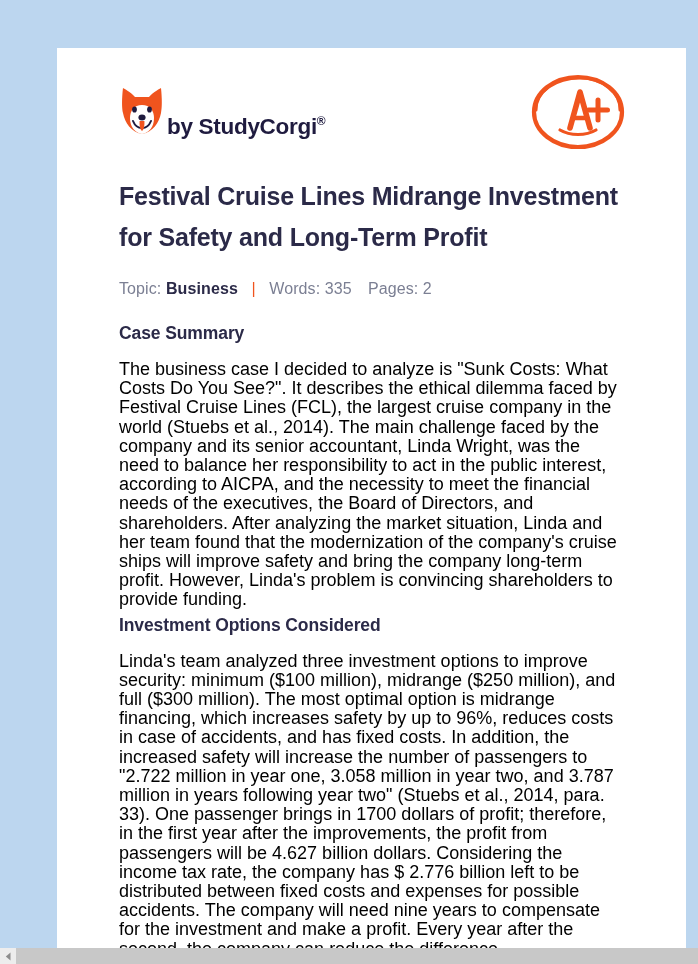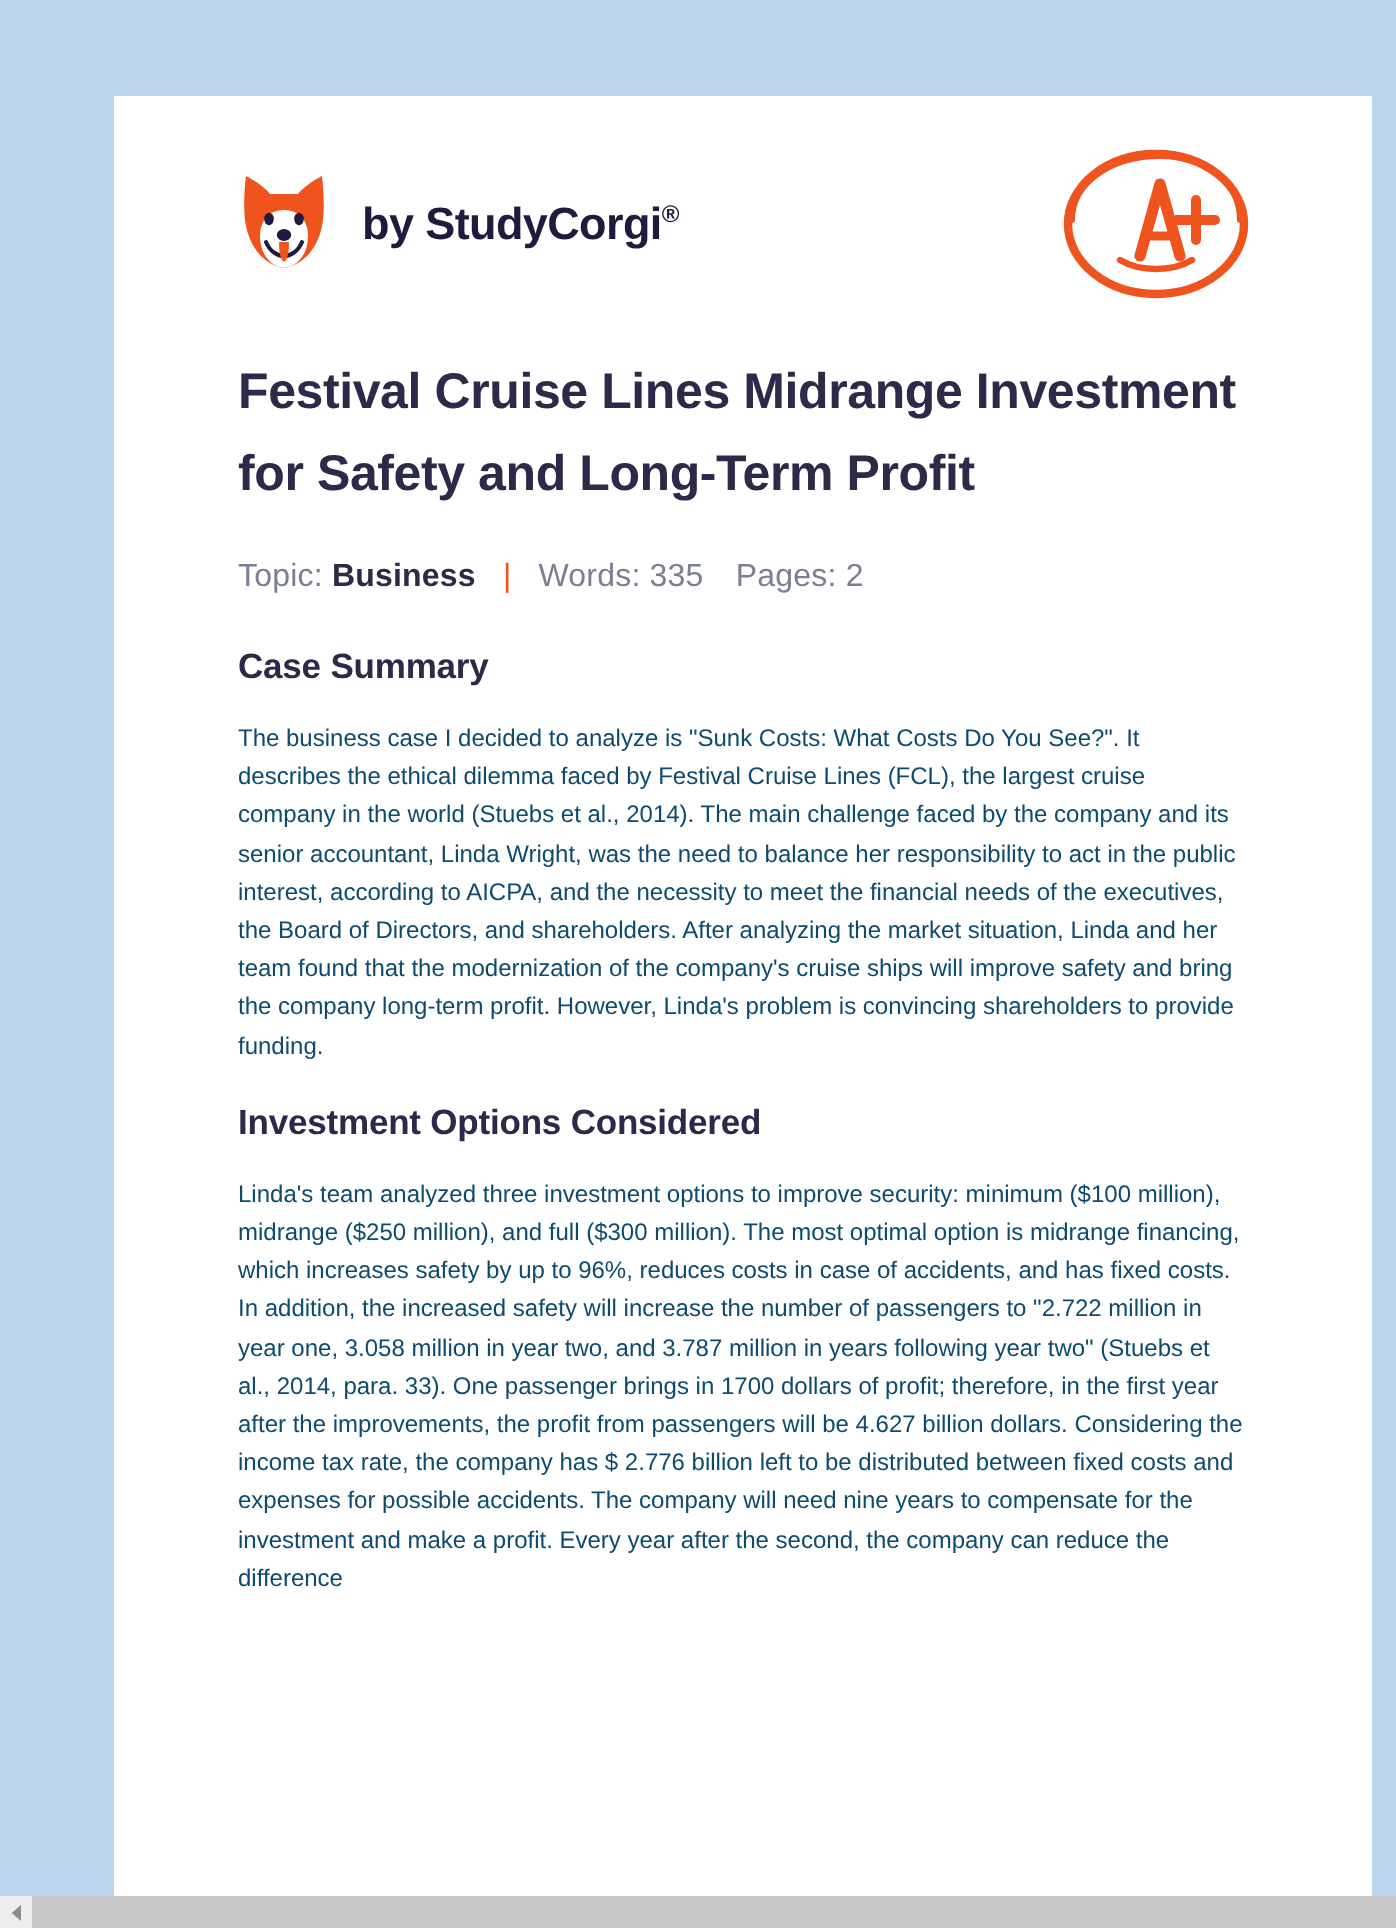--- a/index.html
+++ b/index.html
@@ -35,22 +35,22 @@
     position: relative;
     height: 128px;
     padding: 0 56px 0 62px;
     display: flex;
     align-items: center;
     justify-content: space-between;
   }
 
   .brand {
     display: flex;
-    align-items: center;
-    gap: 16px;
+    align-items: flex-end;
+    gap: 2px;
   }
 
   .corgi-mark { width: 46px; height: 52px; display: block; flex: none; }
 
   .brand-text {
     font-size: 22.5px;
     font-weight: bold;
     color: #1f1b3f;
     letter-spacing: -0.3px;
     white-space: nowrap;
@@ -93,27 +93,27 @@
     margin: 22px 0 0 0;
     font-size: 17.5px;
     line-height: 26px;
     font-weight: bold;
     color: #2b2a48;
     letter-spacing: -0.1px;
   }
 
   .sec-para {
     margin: 14px 0 0 0;
-    font-size: 12px;
+    font-size: 18px;
     line-height: 19.2px;
-    color: #0c4a6e;
+    color: #000000;
     text-align: left;
   }
 
-  .sec-block + .sec-block .sec-heading { margin-top: 15px; }
+  .sec-block + .sec-block .sec-heading { margin-top: 2px; }
 
   
   #hscrollbar {
     position: absolute;
     left: 0;
     bottom: 0;
     width: 698px;
     height: 16px;
     background: #c8c8c8;
     display: flex;

